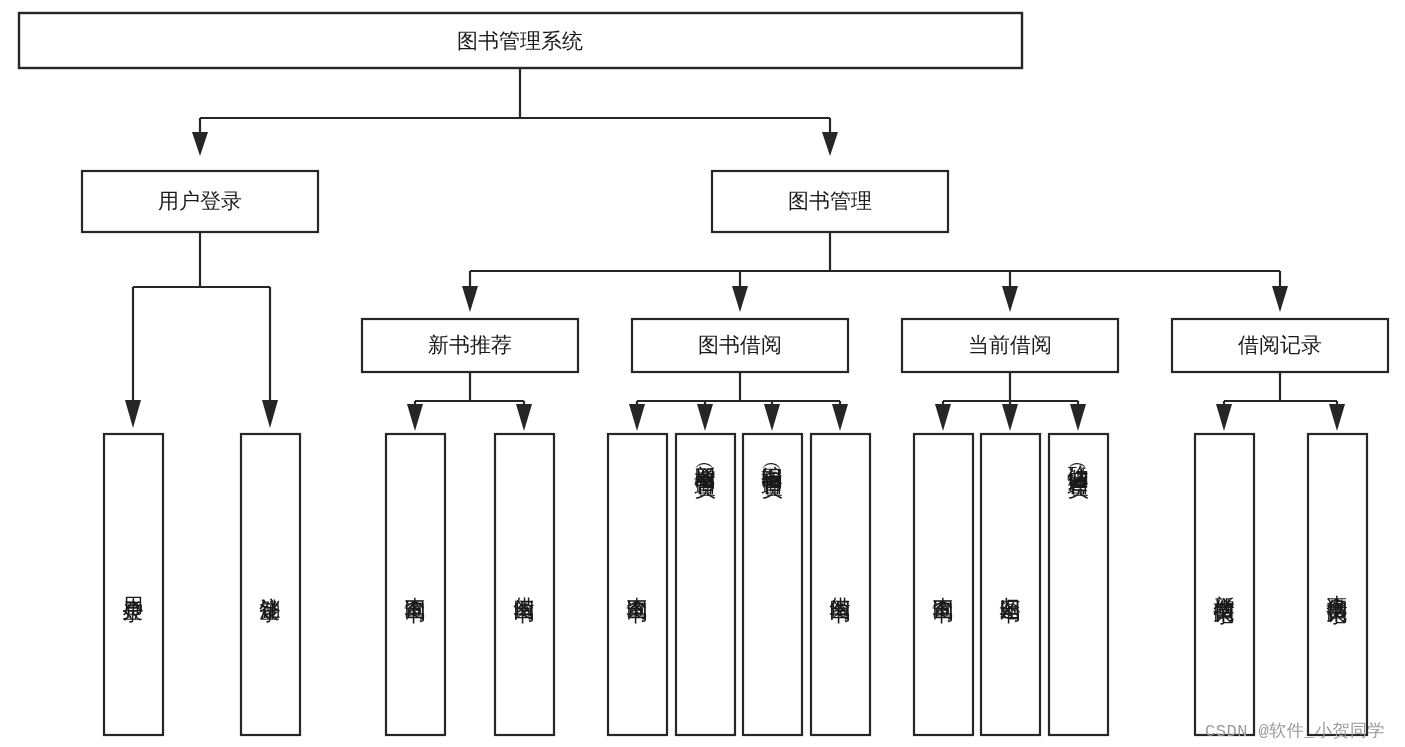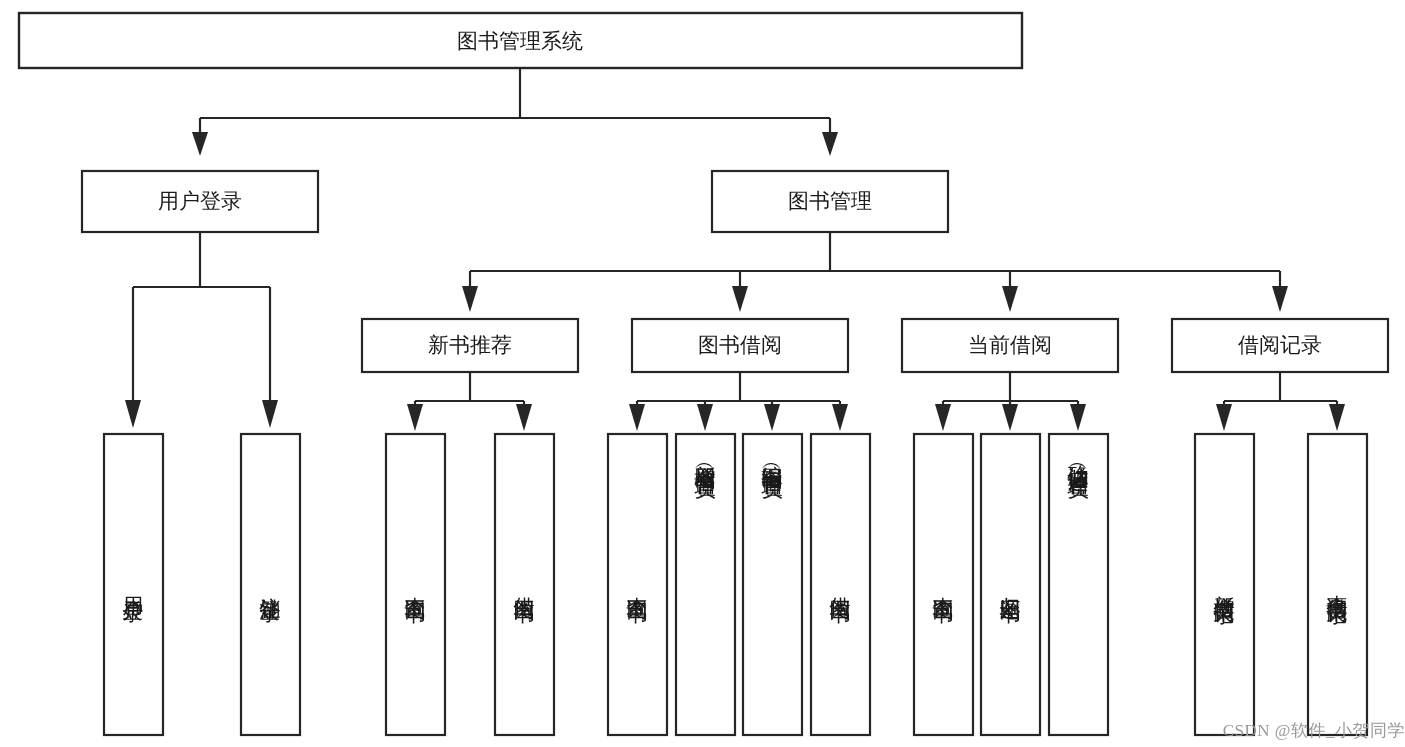--- a/index.html
+++ b/index.html
@@ -57,23 +57,23 @@
   .node-label-v {
     font-family: "DejaVu Sans", "Liberation Sans", sans-serif;
     font-size: 21px;
     fill: #1a1a1a;
     writing-mode: vertical-rl;
     text-orientation: upright;
     letter-spacing: 2px;
   }
   .watermark {
     position: absolute;
-    right: 0;
+    right: 20px;
     bottom: 5px;
-    font-family: Liberation Serif, serif;
+    font-family: Liberation Mono, monospace;
     font-size: 17px;
     color: #9a9a9a;
     white-space: nowrap;
     letter-spacing: 0.5px;
     pointer-events: none;
   }
 </style>
 </head>
 <body>
 

